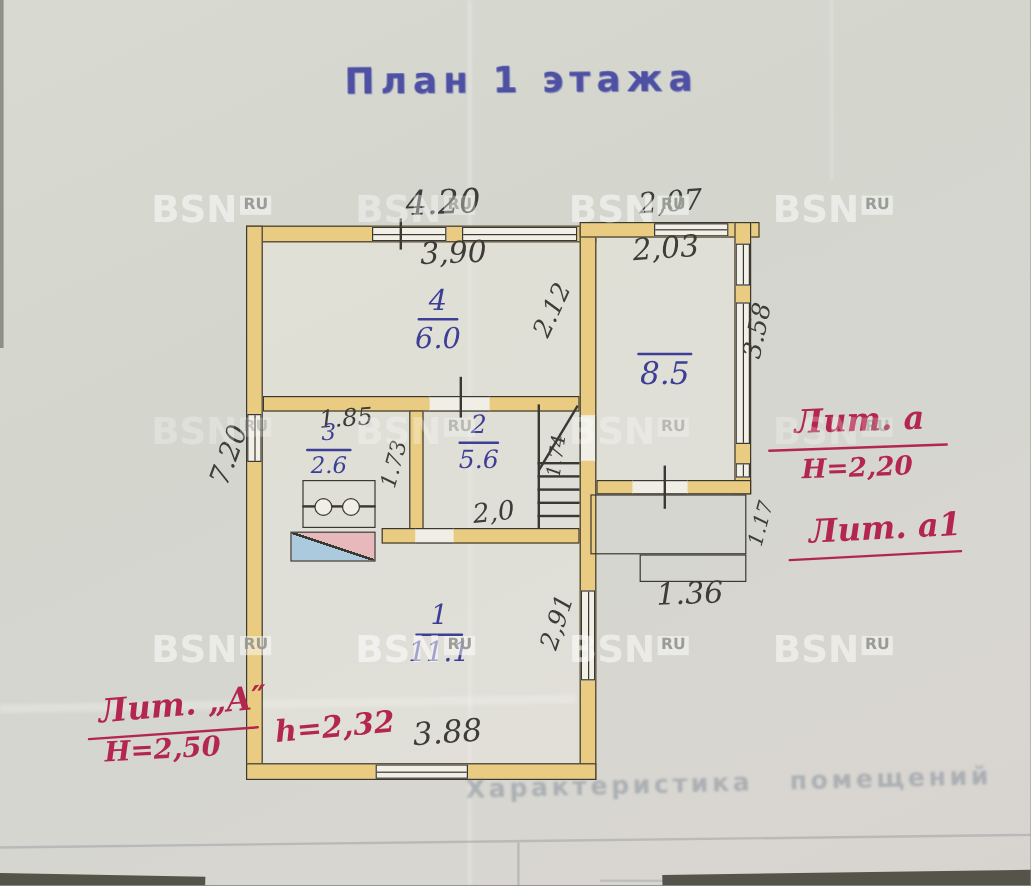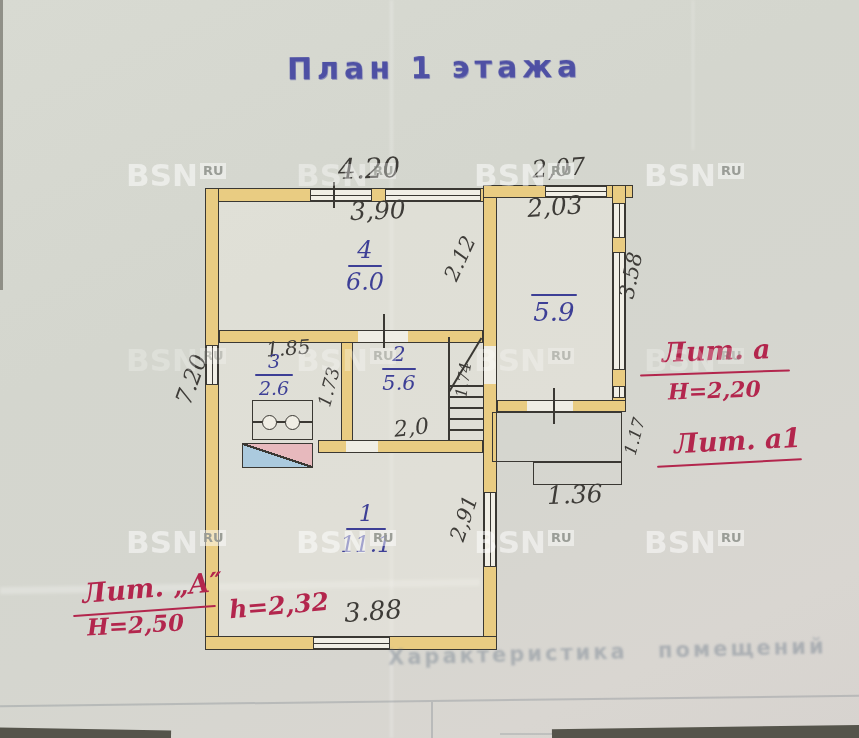--- a/index.html
+++ b/index.html
@@ -136,21 +136,21 @@
     <span class="bar" style="width:34px;"></span>
     <span>5.6</span>
   </div>
   <div class="frac" style="left:336px;top:502px;width:60px;font-size:23px;">
     <span>1</span>
     <span class="bar" style="width:40px;"></span>
     <span>11.1</span>
   </div>
   <div class="frac" style="left:528px;top:291px;width:52px;font-size:26px;">
     <span class="bar" style="width:46px;"></span>
-    <span>5.9</span>
+    <span>8.5</span>
   </div>
 
   <div class="red" style="left:662px;top:337px;font-size:27px;transform:rotate(-2deg);">Лит. а</div>
   <div class="redline" style="left:640px;top:372px;width:150px;transform:rotate(-2deg);"></div>
   <div class="red" style="left:668px;top:379px;font-size:22px;transform:rotate(-2deg);">Н=2,20</div>
   <div class="red" style="left:674px;top:427px;font-size:27px;transform:rotate(-3deg);">Лит. а1</div>
   <div class="redline" style="left:657px;top:462px;width:145px;transform:rotate(-3deg);"></div>
   <div class="red" style="left:82px;top:574px;font-size:27px;transform:rotate(-5deg);">Лит. „А″</div>
   <div class="redline" style="left:73px;top:610px;width:143px;transform:rotate(-4deg);"></div>
   <div class="red" style="left:87px;top:613px;font-size:23px;transform:rotate(-3deg);">Н=2,50</div>

